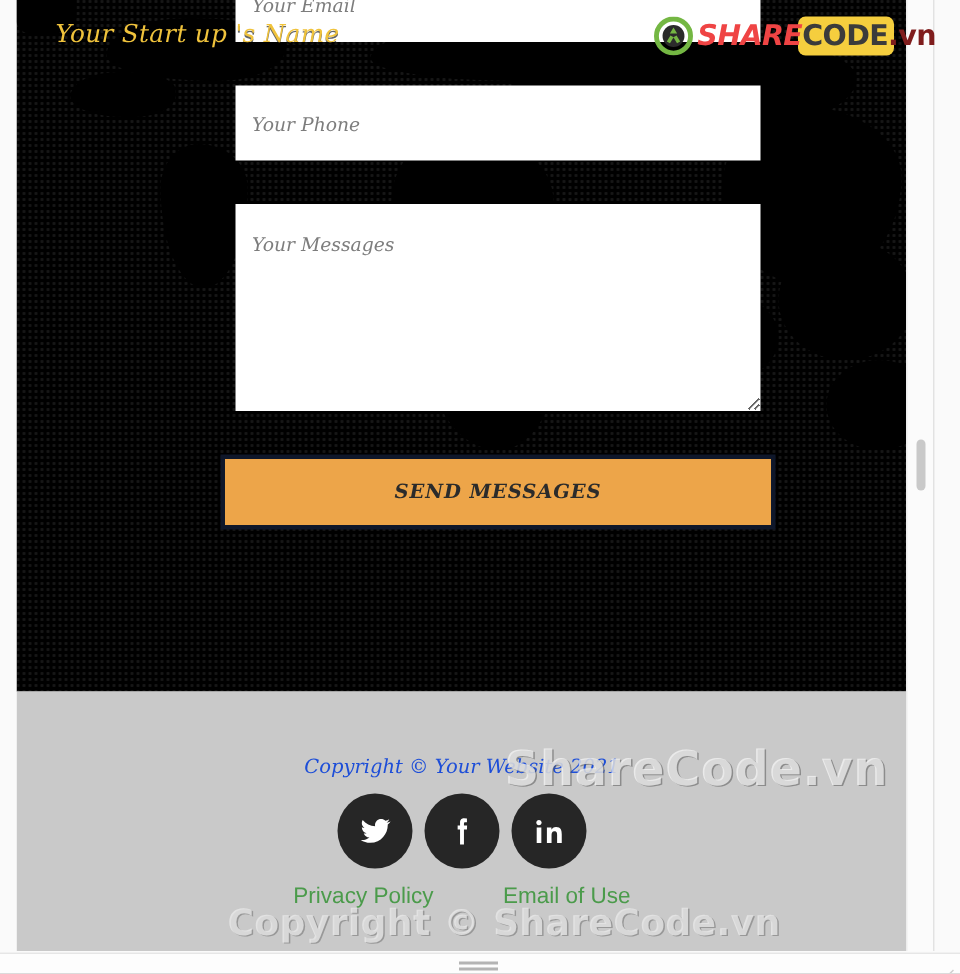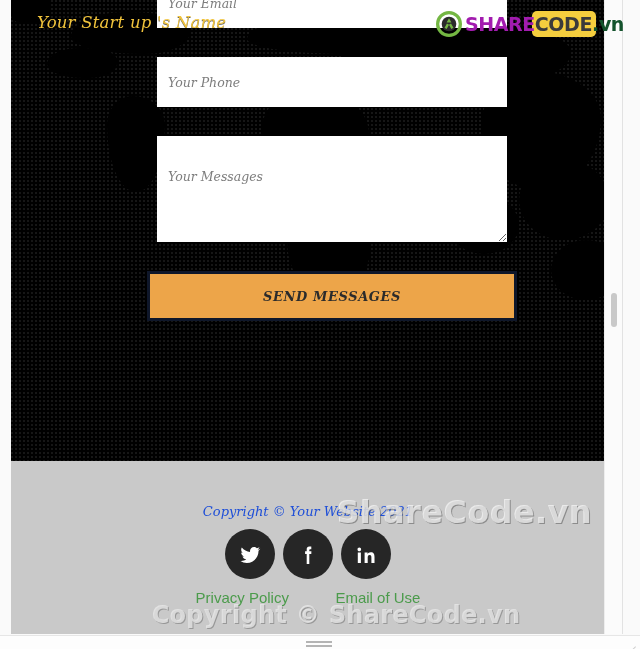--- a/index.html
+++ b/index.html
@@ -164,22 +164,22 @@
     font-size: 12.5px;
     color: #333;
   }
   .field::placeholder {
     color: #7d7d7d;
     font-family: "DejaVu Serif", serif;
     font-style: italic;
     opacity: 1;
   }
   textarea.field {
-    height: 106px;
-    padding-top: 32px;
+    height: 138px;
+    padding-top: 18px;
     resize: vertical;
     line-height: 1.4;
     margin-top: 19px;
   }
   .send-wrap {
     box-sizing: border-box;
     width: 370px;
     margin-left: -10px;
     margin-top: 2px;
     padding: 3px;
@@ -284,23 +284,23 @@
     border-radius: 5px;
     z-index: -1;
   }
   .wm-logo .wm-text {
     font-family: "DejaVu Sans", sans-serif;
     font-weight: 700;
     font-size: 19px;
     letter-spacing: -0.4px;
     line-height: 1;
   }
-  .wm-share { color: #a21caf; }
+  .wm-share { color: #ef4444; font-style: italic; }
   .wm-code  { color: #3b3b3b; text-align: center; }
-  .wm-vn    { color: #14532d; font-size: 15px; }
+  .wm-vn    { color: #7f1d1d; font-size: 15px; }
 
   .wm-center {
     position: absolute;
     left: 0;
     top: 493px;
     width: 592px;
     text-align: right;
     font-family: "DejaVu Sans", sans-serif;
     font-weight: 700;
     font-size: 32px;

